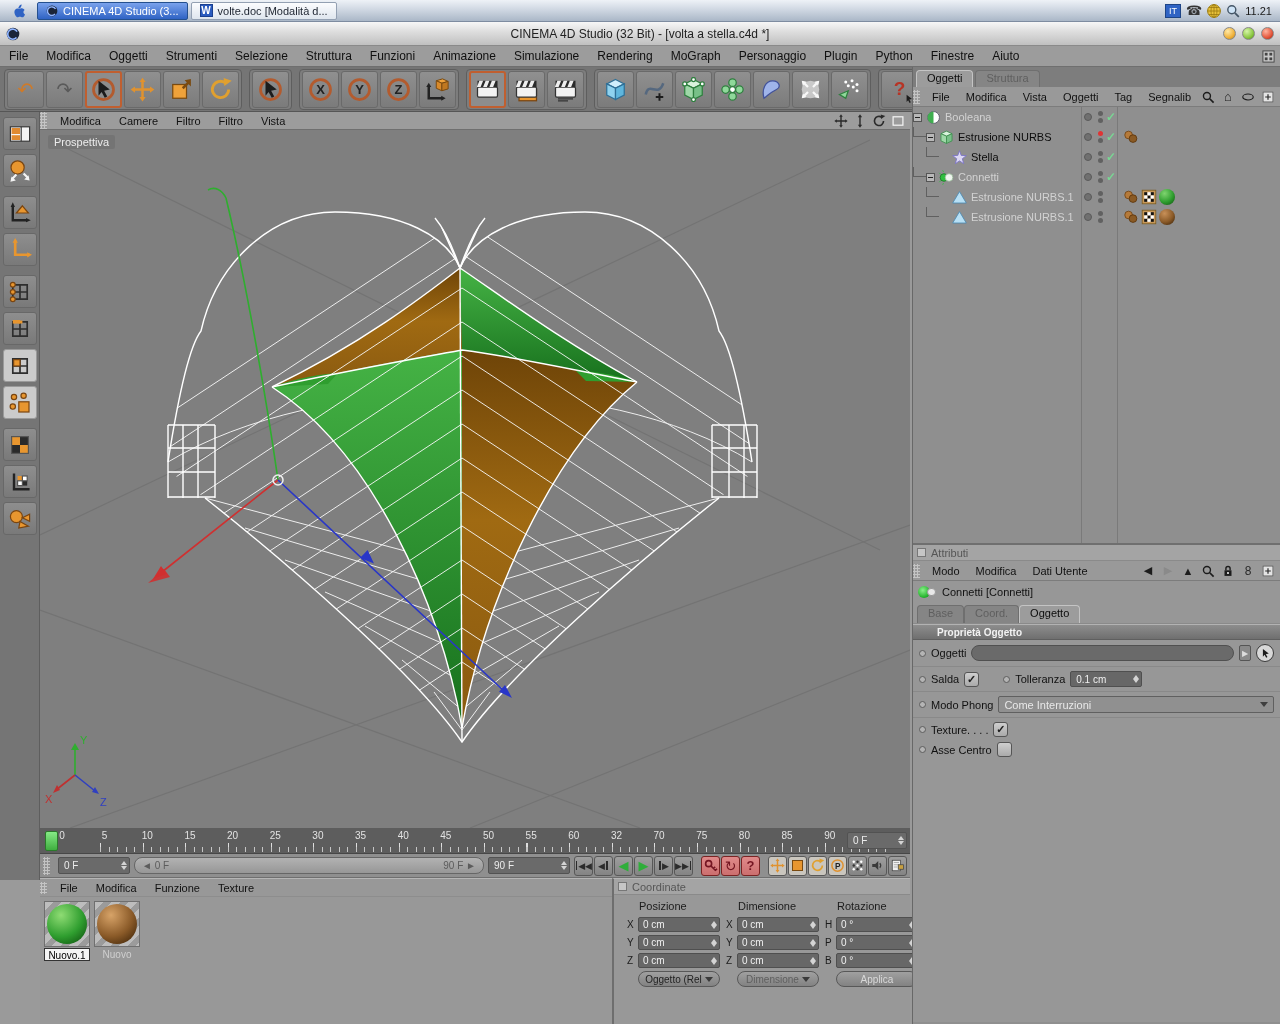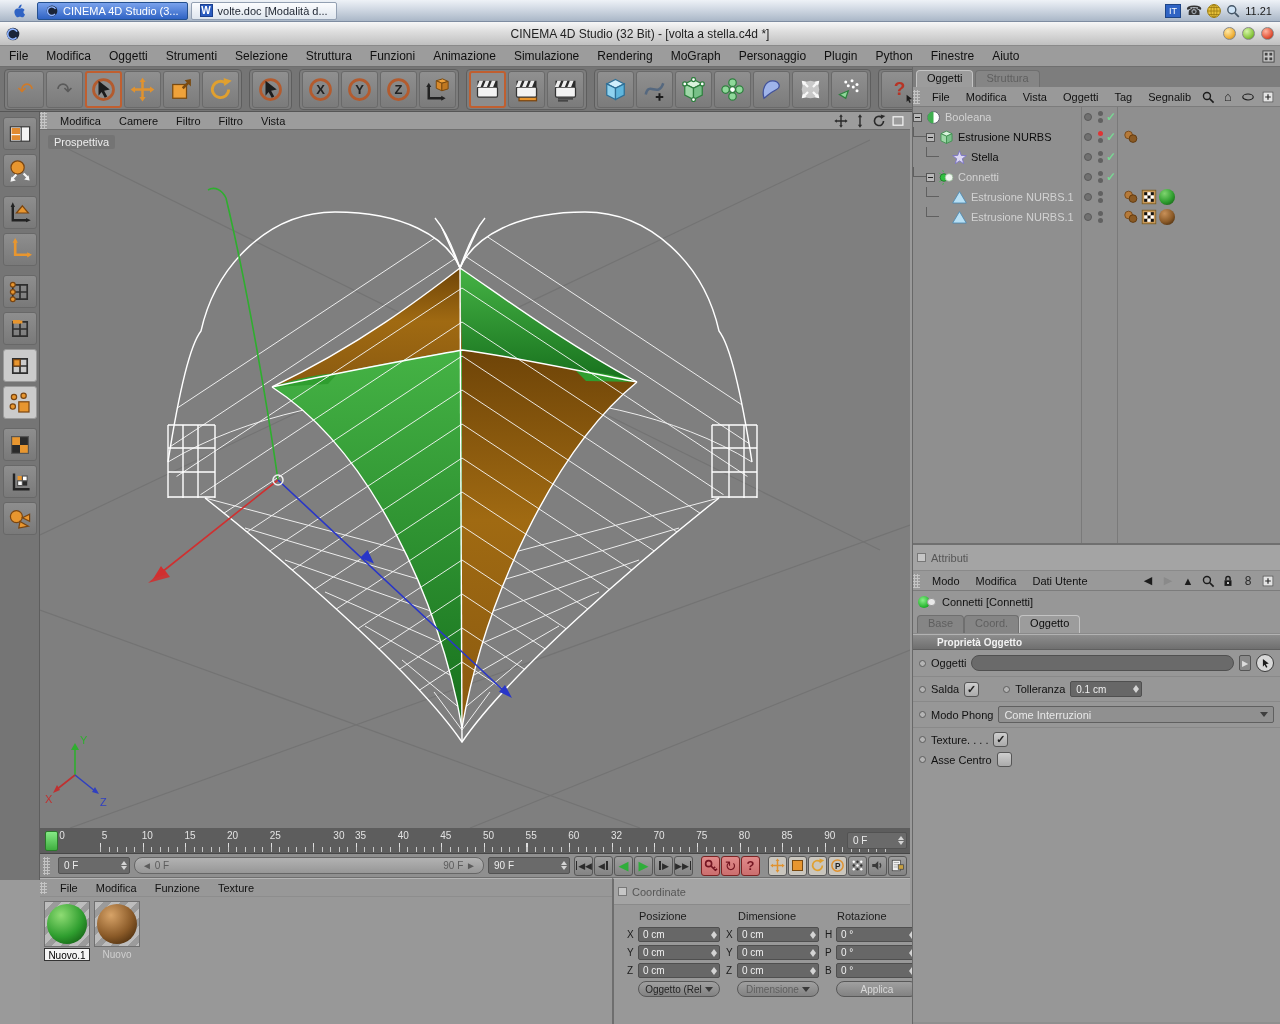--- a/index.html
+++ b/index.html
@@ -66,21 +66,21 @@
 #range .rl{position:absolute;left:7px;top:2px}#range .rr{position:absolute;right:7px;top:2px}
 .pbtn{width:19px;height:20px;border:1px solid #585858;border-radius:3px;background:linear-gradient(#9e9e9e,#848484);display:flex;align-items:center;justify-content:center;font-size:9px;color:#2c2c2c}
 .pbtn .ig{width:15px;height:15px}
 .pbtn.red{background:linear-gradient(#e08a8a,#cc6f6f);border-color:#7a2424}
 .pbtn.lit{background:#cac6be}
 .pbtn .tg{font-size:13px}
 .bar{width:2px;height:9px;background:#2c2c2c;margin:0 1px}
 .grn{color:#2fae3a;font-size:13px}
 
 #materials{position:absolute;left:40px;top:878px;width:572px;height:146px;background:#989898;border-top:1px solid #b5b5b5}
-.phead{height:26px;background:#a4a4a4;display:flex;align-items:center;gap:5px;padding-left:4px;font-size:11px;color:#565656;border-bottom:1px solid #8a8a8a}
+.phead{height:16px;background:#a4a4a4;display:flex;align-items:center;gap:5px;padding-left:4px;font-size:11px;color:#565656;border-bottom:1px solid #8a8a8a}
 .pin{width:9px;height:9px;background:#c6c6c6;border:1px solid #777}
 .pmenu{height:18px;display:flex;align-items:center;font-size:11px;border-bottom:1px solid #8d8d8d}
 .pmenu .mitem{padding:0 9px}
 #swatches{display:flex;gap:4px;padding:4px}
 .mat{width:46px}
 .thumb{width:46px;height:46px;border:1px solid #6f6f6f;background:repeating-linear-gradient(135deg,#bdbdbd 0 6px,#9b9b9b 6px 12px);display:flex;align-items:center;justify-content:center}
 .sphere{width:40px;height:40px;border-radius:50%}
 .sphere.g{background:radial-gradient(circle at 35% 28%,#8fdc74,#2f9e2f 55%,#0e4f0e 95%)}
 .sphere.b{background:radial-gradient(circle at 35% 28%,#d7a368,#8a5a28 55%,#3a2106 95%)}
 .mlabel{font-size:10px;text-align:center;height:13px;line-height:13px;margin-top:1px;color:#cfcfcf;white-space:nowrap;overflow:hidden}
@@ -797,21 +797,21 @@
       <div id="rulerticks2"></div>
       <div id="rulerticks"></div>
       <div id="marker"></div>
       <div id="rlabels">
           <span class="rlabel" style="left: 22px;">0</span>
           <span class="rlabel" style="left: 64.65px;">5</span>
           <span class="rlabel" style="left: 107.3px;">10</span>
           <span class="rlabel" style="left: 149.95px;">15</span>
           <span class="rlabel" style="left: 192.6px;">20</span>
           <span class="rlabel" style="left: 235.25px;">25</span>
-          <span class="rlabel" style="left: 277.9px; margin-left: 21px;">30</span>
+          <span class="rlabel" style="left: 277.9px;">30</span>
           <span class="rlabel" style="left: 320.55px;">35</span>
           <span class="rlabel" style="left: 363.2px;">40</span>
           <span class="rlabel" style="left: 405.85px;">45</span>
           <span class="rlabel" style="left: 448.5px;">50</span>
           <span class="rlabel" style="left: 491.15px;">55</span>
           <span class="rlabel" style="left: 533.8px;">60</span>
           <span class="rlabel" style="left: 576.45px;">32</span>
           <span class="rlabel" style="left: 619.1px;">70</span>
           <span class="rlabel" style="left: 661.75px;">75</span>
           <span class="rlabel" style="left: 704.4px;">80</span>

